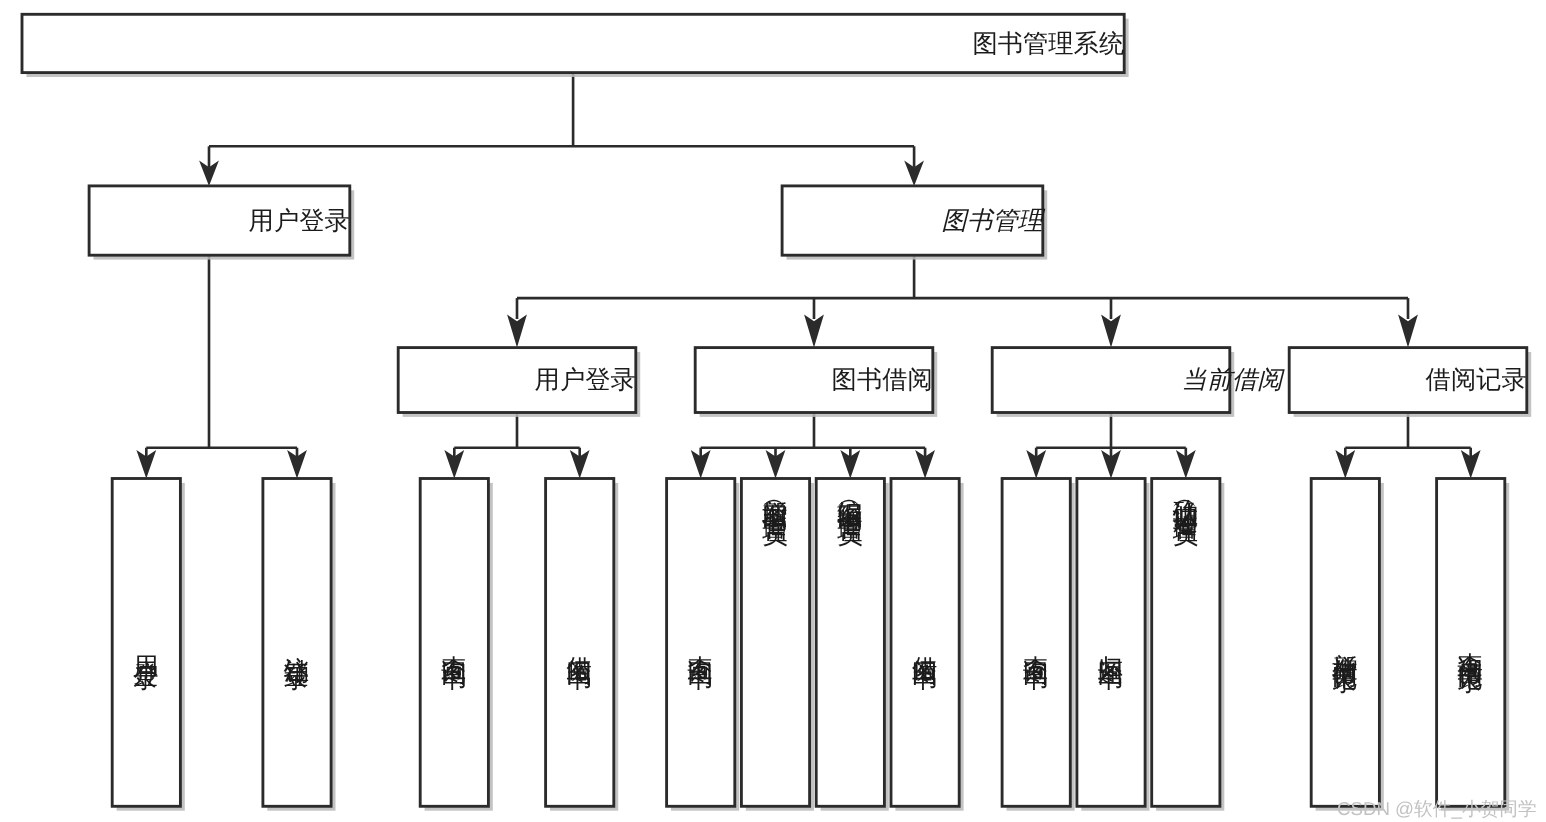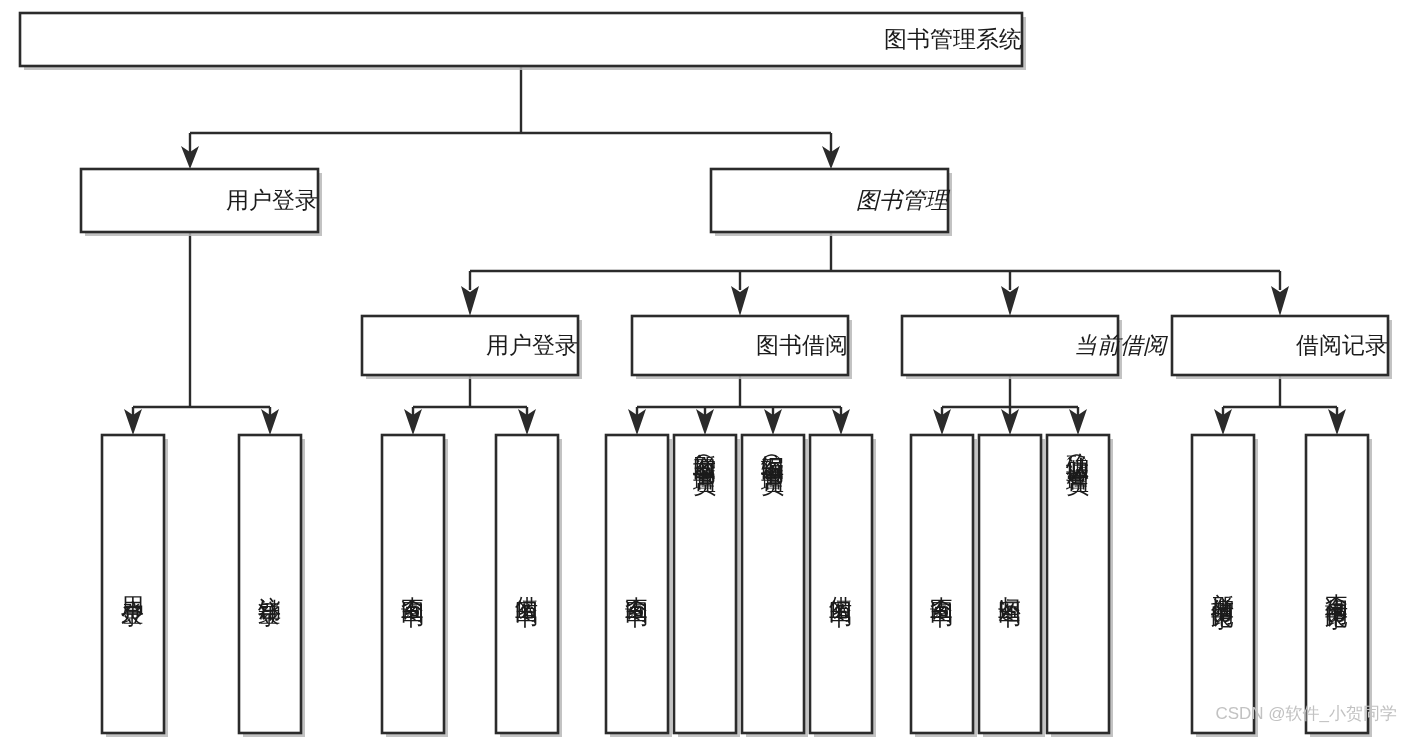--- a/index.html
+++ b/index.html
@@ -69,21 +69,21 @@
     pointer-events: none;
   }
   .box-label {
     font-size: 23px;
     color: #1b1b1b;
     white-space: nowrap;
   }
   .watermark {
     position: absolute;
     right: 8px;
-    bottom: 22px;
+    bottom: 0;
     font-family: "Liberation Sans", "DejaVu Sans", sans-serif;
     font-size: 17px;
     color: #c2c2c2;
     white-space: nowrap;
     user-select: none;
   }
 </style>
 </head>
 <body>
 

